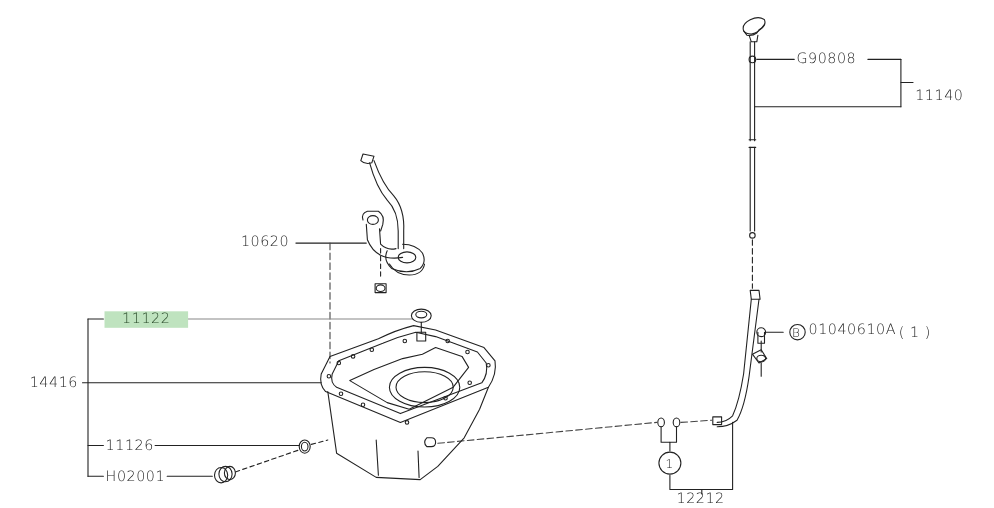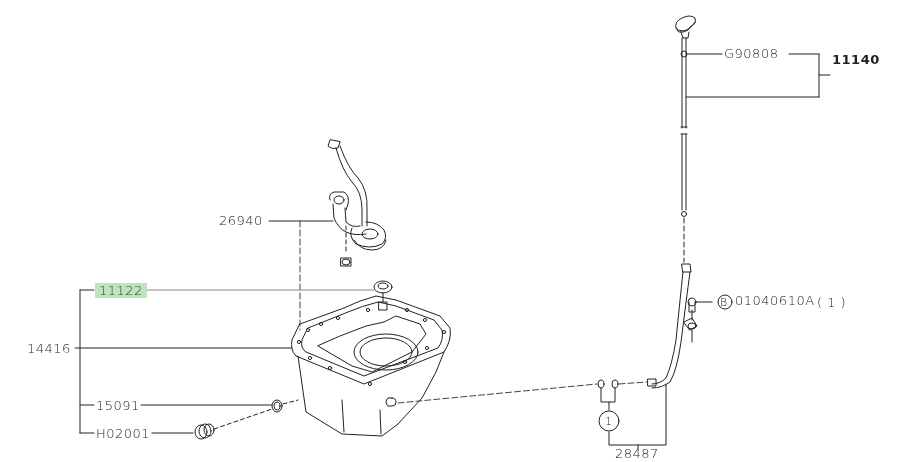--- a/index.html
+++ b/index.html
@@ -1,19 +1,19 @@
 <!DOCTYPE html>
 <html><head>
   <meta charset="utf-8">
   <style>
     html, body { margin: 0; padding: 0; background: #ffffff; }
     body { width: 904px; height: 462px; position: relative; overflow: hidden; font-family: "DejaVu Sans", sans-serif; }
     #diagram { position: absolute; left: 0; top: 0; width: 904px; height: 462px; }
     .lbl { position: absolute; font-family: "DejaVu Sans", sans-serif; font-size: 13px; color: #222; letter-spacing: 0.5px; line-height: 15px; white-space: nowrap; font-weight: 300; }
-    .lbl.hl { background: #bfe3bf; color: #2a4a2a; padding: 0 4px; }
+    .lbl.hl { background: #bfe3bf; color: #2a4a2a; padding: 0 16px; }
     .lbl.click { cursor: pointer; }
   </style>
 </head>
 <body>
 
 <svg id="diagram" viewBox="0 0 904 462" xmlns="http://www.w3.org/2000/svg" fill="none" stroke="#222" stroke-width="1" stroke-linecap="round" stroke-linejoin="round">
 
   <g>
 
     <path d="M676 28 Q674 22 682 18 Q690 14 695 18 Q697 24 690 27 L688 30 Q684 33 679 32 Z"></path>
@@ -147,23 +147,23 @@
     <ellipse cx="201" cy="432" rx="6" ry="7"></ellipse>
     <ellipse cx="205" cy="431" rx="6" ry="7"></ellipse>
     <ellipse cx="209" cy="430" rx="5" ry="6"></ellipse>
     <line x1="214" y1="429" x2="272" y2="409" stroke-dasharray="4,3"></line>
   </g>
 
   <circle cx="725" cy="302" r="7"></circle>
 </svg>
 
 <span class="lbl click" style="left:724px; top:46px;">G90808</span>
-<span class="lbl click" style="left:832px; top:52px;font-weight:bold;">11140</span>
-<span class="lbl click" style="left:219px; top:213px;">26940</span>
+<span class="lbl click" style="left:832px; top:80px;">11140</span>
+<span class="lbl click" style="left:219px; top:213px;">10620</span>
 <span class="lbl click hl" style="left:95px; top:283px;">11122</span>
 <span class="lbl click" style="left:27px; top:341px;">14416</span>
-<span class="lbl click" style="left:96px; top:398px;">15091</span>
+<span class="lbl click" style="left:96px; top:398px;">11126</span>
 <span class="lbl click" style="left:96px; top:426px;text-align:center;">H02001</span>
 <span class="lbl" style="left:720px; top:295px; font-size:11px;">B</span>
 <span class="lbl click" style="left:735px; top:293px;">01040610A</span>
 <span class="lbl" style="left:817px; top:295px;">( 1   )</span>
 <span class="lbl" style="left:605px; top:414px; font-size:11px;">1</span>
-<span class="lbl click" style="left:615px; top:446px;">28487</span>
+<span class="lbl click" style="left:615px; top:446px;">12212</span>
 
 </body></html>

